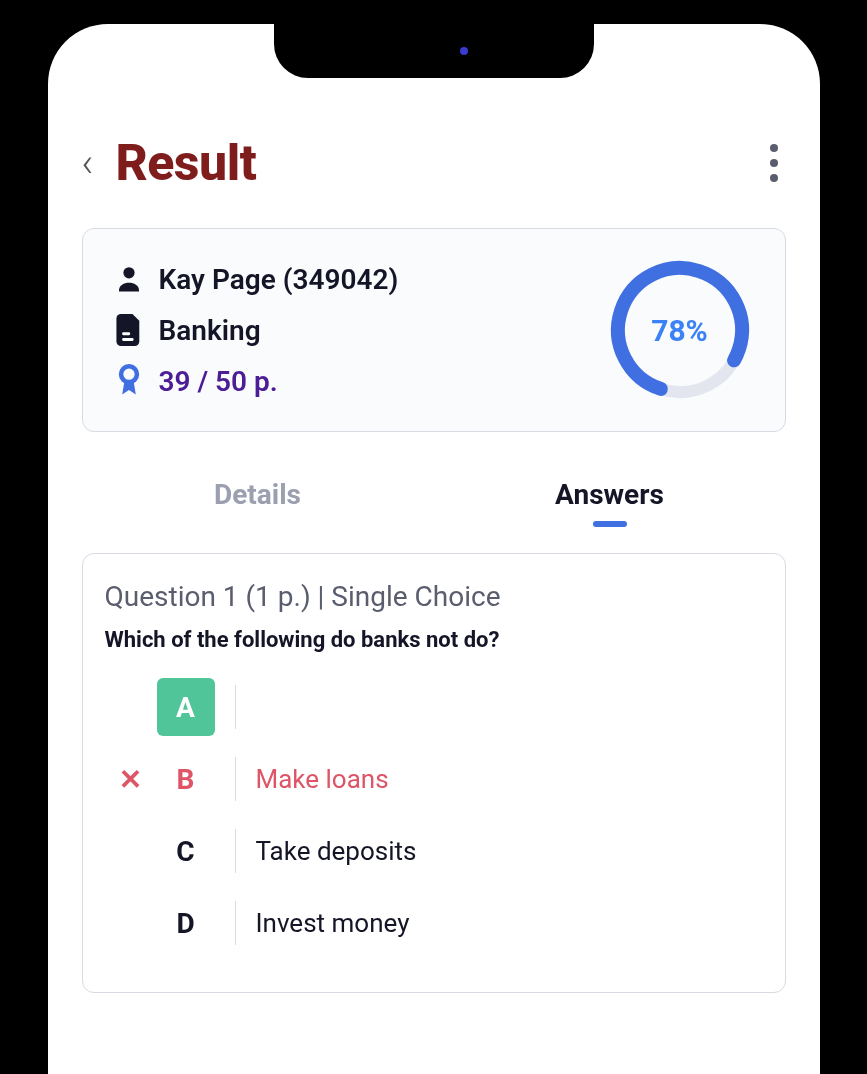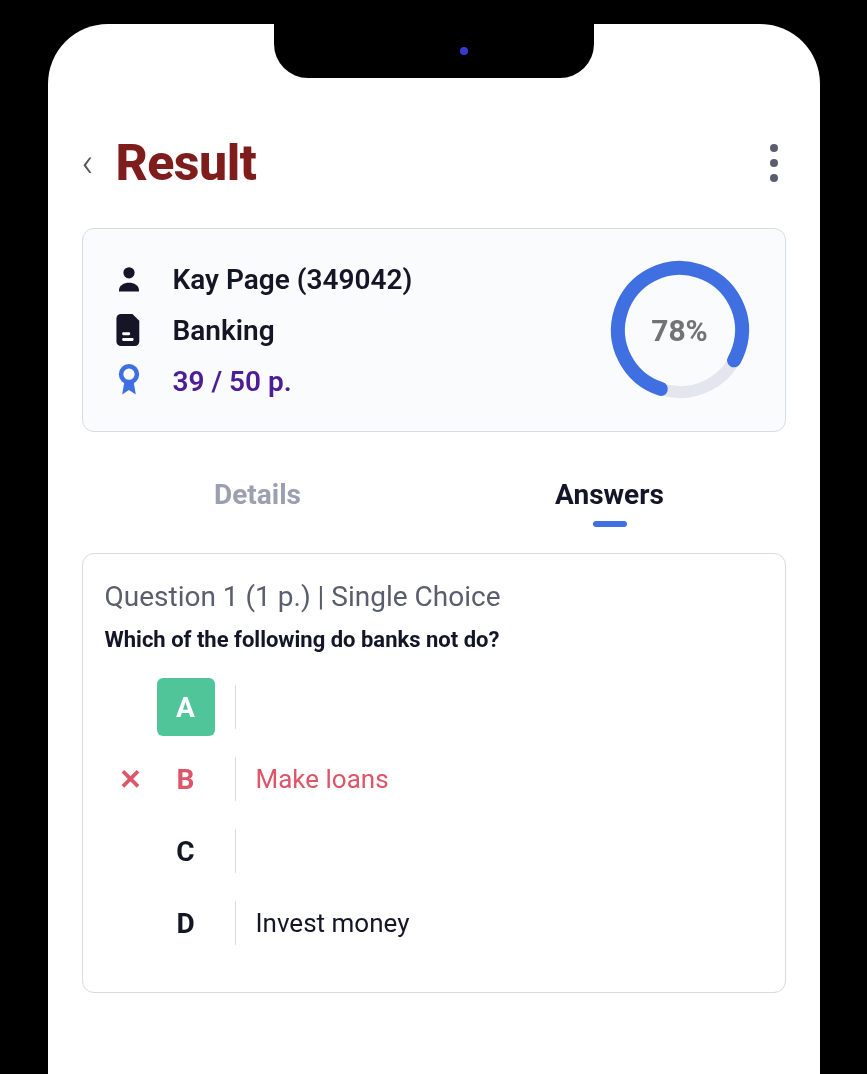--- a/index.html
+++ b/index.html
@@ -114,21 +114,21 @@
     margin-bottom: 34px;
   }
   .summary-rows {
     display: flex;
     flex-direction: column;
     gap: 18px;
   }
   .summary-row {
     display: flex;
     align-items: center;
-    gap: 28px;
+    gap: 14px;
     font-size: 28px;
     font-weight: 600;
     color: #141526;
   }
   .summary-row.score {
     color: #4c1d95;
   }
   .row-icon {
     width: 32px;
     height: 32px;
@@ -144,21 +144,21 @@
   }
   .progress-ring svg { transform: rotate(108deg); }
   .progress-text {
     position: absolute;
     inset: 0;
     display: flex;
     align-items: center;
     justify-content: center;
     font-size: 30px;
     font-weight: 700;
-    color: #737373;
+    color: #3b82f6;
   }
 
   .tabs {
     display: flex;
     margin-bottom: 30px;
   }
   .tab {
     flex: 1;
     text-align: center;
     font-size: 28px;
@@ -324,20 +324,21 @@
             <div class="answer-row">
               <div class="answer-mark">✕</div>
               <div class="answer-letter wrong">B</div>
               <div class="answer-divider"></div>
               <div class="answer-text wrong">Make loans</div>
             </div>
             <div class="answer-row">
               <div class="answer-mark"></div>
               <div class="answer-letter">C</div>
               <div class="answer-divider"></div>
+              <div class="answer-text">Take deposits</div>
             </div>
             <div class="answer-row">
               <div class="answer-mark"></div>
               <div class="answer-letter">D</div>
               <div class="answer-divider"></div>
               <div class="answer-text">Invest money</div>
             </div>
           </div>
       </div>
 

